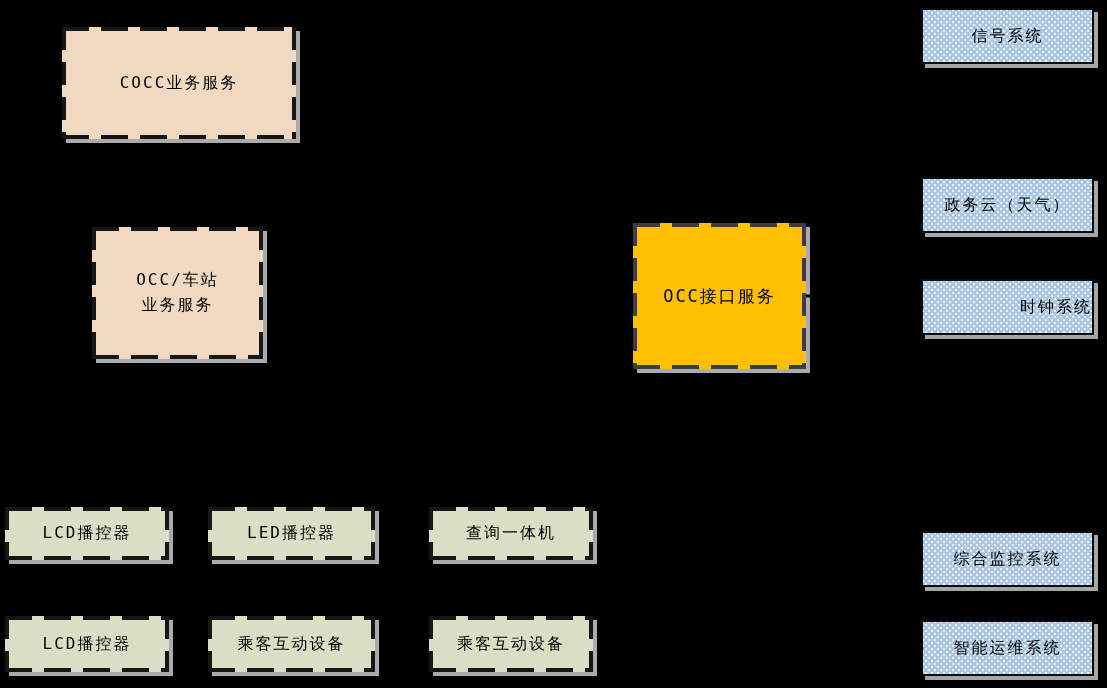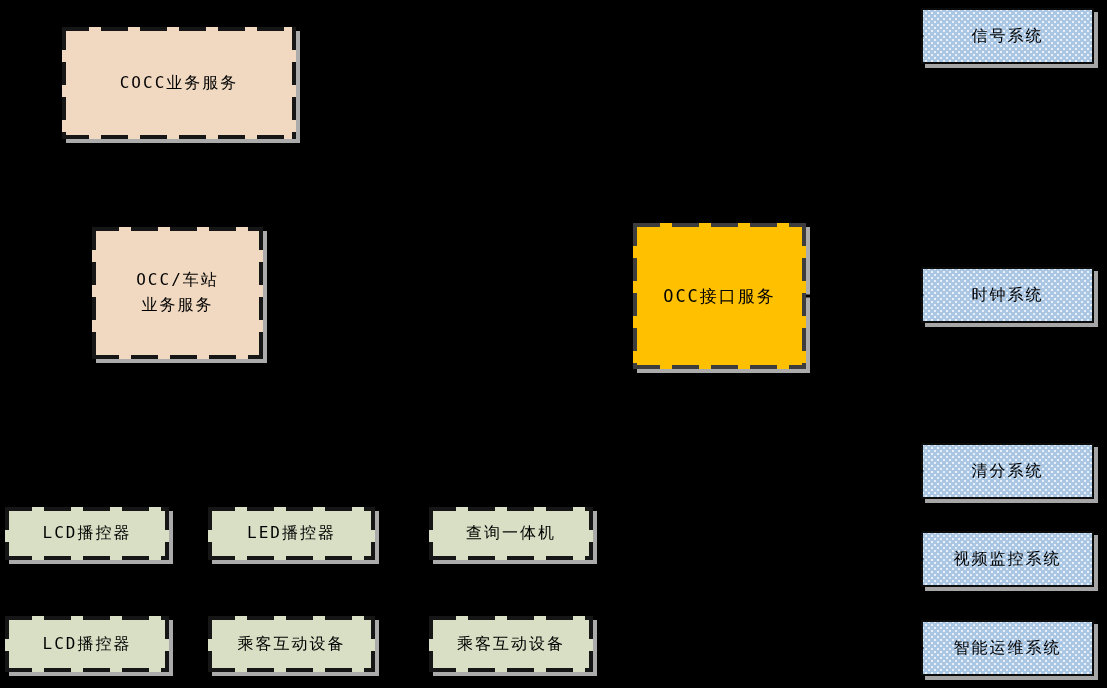--- a/index.html
+++ b/index.html
@@ -74,21 +74,21 @@
       radial-gradient(circle, #e9f0f9 1px, transparent 1.6px),
       radial-gradient(circle, #e9f0f9 1px, transparent 1.6px);
     background-size: 6px 6px, 6px 6px;
     background-position: 0 0, 3px 3px;
     border: 2px solid #0c0c0c;
     box-shadow: 4px 4px 0 #a6a6a6;
   }
   .sys0 { top: 8px;   }
   .sys1 { top: 88px;  }
   .sys2 { top: 177px; }
-  .sys3 { top: 267px; }
+  .sys3 { top: 279px; justify-content: flex-end; }
   .sys4 { top: 354px; }
   .sys5 { top: 443px; }
   .sys6 { top: 531px; }
   .sys7 { top: 620px; }
 
   
   .arrowhead-left {
     position: absolute;
     left: -8px;
     top: 50%;
@@ -132,31 +132,31 @@
 
   <div class="node dashbox orange occ-interface">
     <span class="lbl">OCC接口服务</span>
     <span class="stub-right"></span>
   </div>
 
   <div class="node sysbox sys0">
     <span class="arrowhead-left"></span>
     <span class="lbl">信号系统</span>
   </div>
+  <div class="node sysbox sys2">
+    <span class="arrowhead-left"></span>
+    <span class="lbl">政务云（天气）</span>
+  </div>
   <div class="node sysbox sys3">
     <span class="arrowhead-left"></span>
     <span class="lbl">时钟系统</span>
   </div>
-  <div class="node sysbox sys5">
-    <span class="arrowhead-left"></span>
-    <span class="lbl">清分系统</span>
-  </div>
   <div class="node sysbox sys6">
     <span class="arrowhead-left"></span>
-    <span class="lbl">视频监控系统</span>
+    <span class="lbl">综合监控系统</span>
   </div>
   <div class="node sysbox sys7">
     <span class="arrowhead-left"></span>
     <span class="lbl">智能运维系统</span>
   </div>
 
   <div class="node dashbox green devbox dev-r1 dev-c1">
     <span class="lbl">LCD播控器</span>
   </div>
   <div class="node dashbox green devbox dev-r1 dev-c2">

